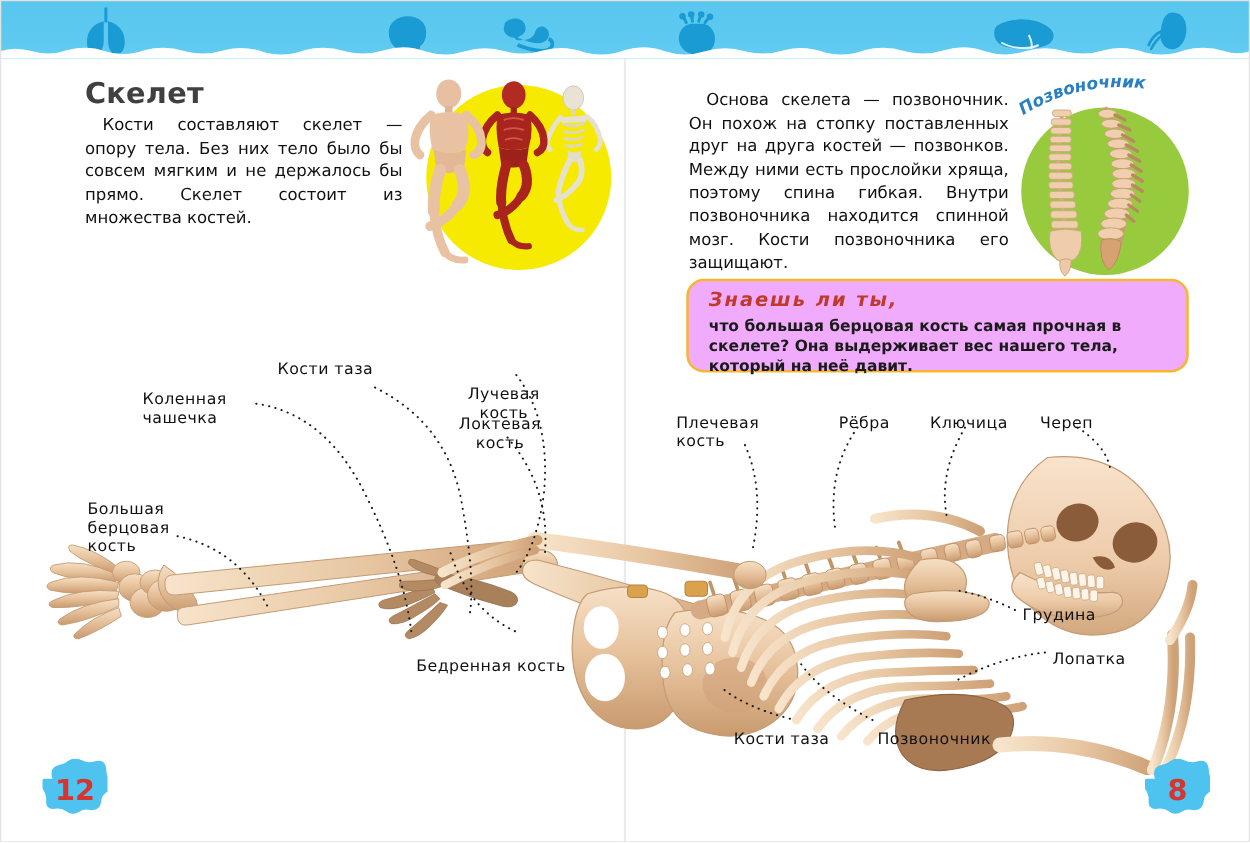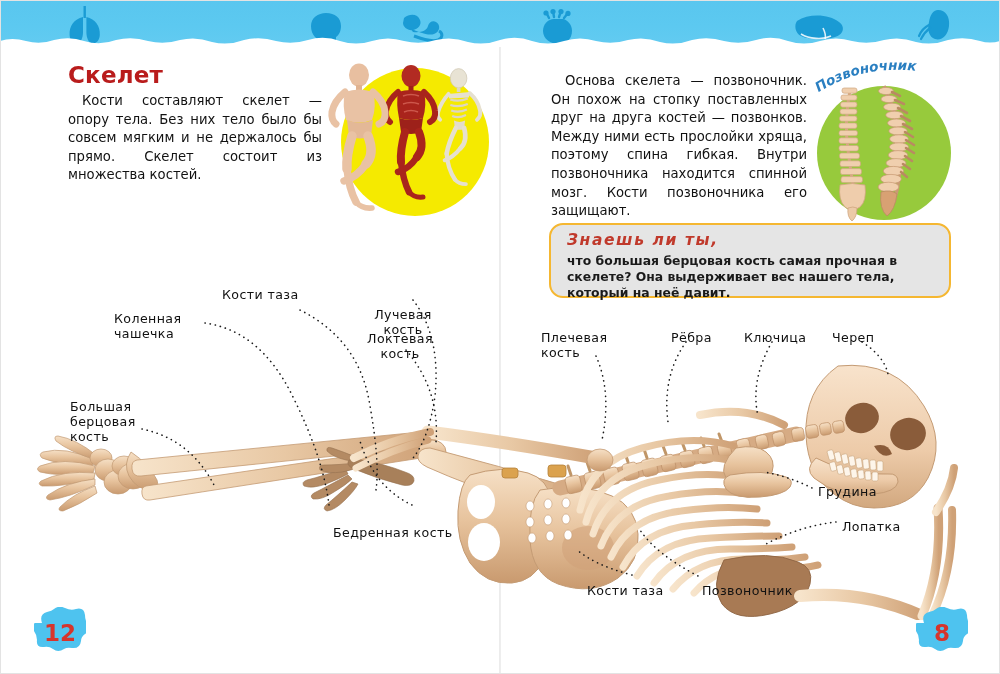--- a/index.html
+++ b/index.html
@@ -27,21 +27,21 @@
   .sheet{position:absolute;left:0;top:47px;width:1000px;height:627px;background:#fff;}
   .spine{
     position:absolute;left:499px;top:47px;width:2px;height:627px;
     background:linear-gradient(90deg,rgba(0,0,0,.05),rgba(0,0,0,.10),rgba(0,0,0,.03));
   }
 
   
   .h-title{
     position:absolute;left:68px;top:62px;
     font-family:"DejaVu Sans", sans-serif;
-    font-weight:bold;font-size:23px;color:#b91c1c;letter-spacing:.2px;
+    font-weight:bold;font-size:23px;color:#404040;letter-spacing:.2px;
   }
   .col-text{
     font-family:"DejaVu Sans", sans-serif;
     font-size:13.2px;line-height:18.6px;color:#111;
     text-align:justify;
   }
   .col-left{position:absolute;left:68px;top:92px;width:254px;}
   .col-left p{margin:0 0 0 0;text-indent:14px;}
   .col-right{position:absolute;left:551px;top:72px;width:256px;}
   .col-right p{margin:0;text-indent:14px;}
@@ -59,21 +59,21 @@
     position:absolute;left:11px;top:28px;width:134px;height:134px;border-radius:50%;
     background:#97ca3c;
   }
   .spine-caption{
     position:absolute;left:0;top:0;width:176px;height:40px;
   }
 
   
   .didyouknow{
     position:absolute;left:549px;top:223px;width:402px;height:75px;
-    background:#e5e5e5;border:2.5px solid #f5b731;border-radius:14px;
+    background:#f0abfc;border:2.5px solid #f5b731;border-radius:14px;
     box-sizing:border-box;
   }
   .dyk-title{
     position:absolute;left:16px;top:6px;
     font-family:"DejaVu Sans", sans-serif;
     font-weight:bold;font-style:italic;font-size:15.5px;color:#c0392b;
     letter-spacing:1.6px;
   }
   .dyk-body{
     position:absolute;left:16px;top:28px;width:372px;

